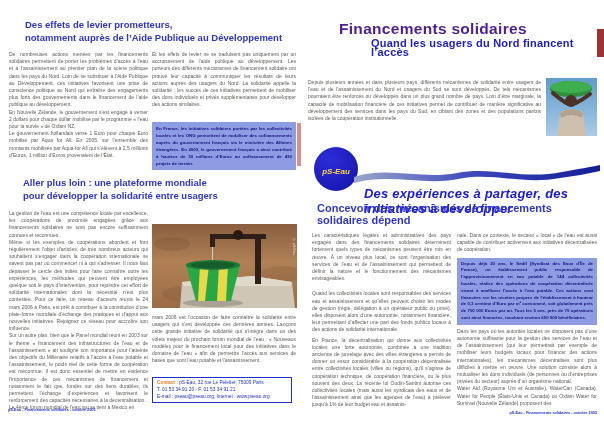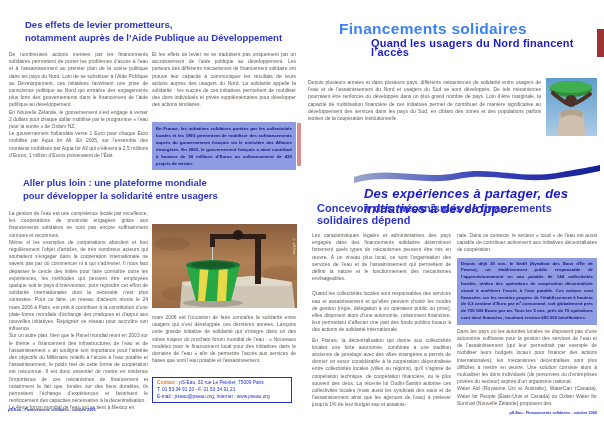--- a/index.html
+++ b/index.html
@@ -24,21 +24,21 @@
   
   .stripPink{left:297px;top:123px;width:4px;height:43px;background:#d98f8f;}
   .tabRed{left:597px;top:29px;width:7px;height:28px;background:#9c3434;}
   
   .contact{left:152px;top:377px;width:130px;border:1px solid #2330c8;
            padding:2px 4px;font-size:4.8px;line-height:6.8px;color:#2330c8;}
   .contactLabel{color:#e07b28;font-weight:bold;}
   
   .footer{font-size:3.8px;font-weight:bold;color:#2330c8;}
   
-  .titleR{left:339px;top:20px;font-size:15.5px;font-weight:bold;color:#3b82f6;letter-spacing:.3px;}
+  .titleR{left:339px;top:20px;font-size:15.5px;font-weight:bold;color:#4c1d95;letter-spacing:.3px;}
   .subR{left:339px;top:39px;font-size:11px;line-height:9.4px;font-weight:bold;color:#1b1bcd;letter-spacing:.2px;margin-left:32px;}
   .introR{left:308px;top:79px;width:233px;}
   
   .logoCircle{left:314px;top:147px;width:44px;height:44px;border-radius:50%;
               background:radial-gradient(circle at 35% 30%,#2d2dd8,#1212a8);
               display:flex;align-items:center;justify-content:center;}
   .logoTxt{color:#ffd83d;font-style:italic;font-weight:bold;font-size:8px;transform:translateY(2px);}
   .tagline{left:364px;top:151px;font-size:13px;font-weight:bold;font-style:italic;color:#1b1bcd;letter-spacing:.2px;margin-top:35px;}
   
   .photo{overflow:hidden;}
@@ -143,20 +143,23 @@
       <ellipse cx="25" cy="11" rx="21" ry="8" fill="#2f8f3c"></ellipse>
       <ellipse cx="25" cy="9" rx="21" ry="6" fill="#3fae4e"></ellipse>
       <circle cx="25" cy="23" r="6" fill="#4a3226"></circle>
       <path d="M7,15 C11,19 16,22 20,25" stroke="#4a3226" stroke-width="4" fill="none" stroke-linecap="round"></path>
       <path d="M44,16 C39,20 34,23 30,25" stroke="#4a3226" stroke-width="4" fill="none" stroke-linecap="round"></path>
       <path d="M11,58 L14,35 C20,30 31,30 37,35 L40,58 Z" fill="#cfc0ae"></path>
       <path d="M14,35 C20,30 31,30 37,35 L36,40 C29,36 21,36 15,40 Z" fill="#b3a28d"></path>
     </svg>
   </div>
 
+  <div class="abs logoCircle">
+    <span class="logoTxt">pS-Eau</span>
+  </div>
   <div class="abs tagline">Des expériences à partager, des initiatives à développer</div>
   <svg class="abs" style="left:352px;top:161px;" width="250" height="24" viewBox="0 0 250 24">
     <defs>
       <linearGradient id="wavegrad" x1="0" y1="0" x2="1" y2="0">
         <stop offset="0" stop-color="#9aa6c9"></stop>
           <stop offset="0.5" stop-color="#3a46bb"></stop>
           <stop offset="1" stop-color="#141e96"></stop>
       </linearGradient>
     </defs>
     <path d="M2,16 C35,5 70,19 105,12 C140,5 170,19 210,11 C225,8 240,6 248,4 L248,10 C235,13 222,15 208,17 C170,24 140,11 106,18 C72,25 38,12 2,22 Z" fill="url(#wavegrad)"></path>

